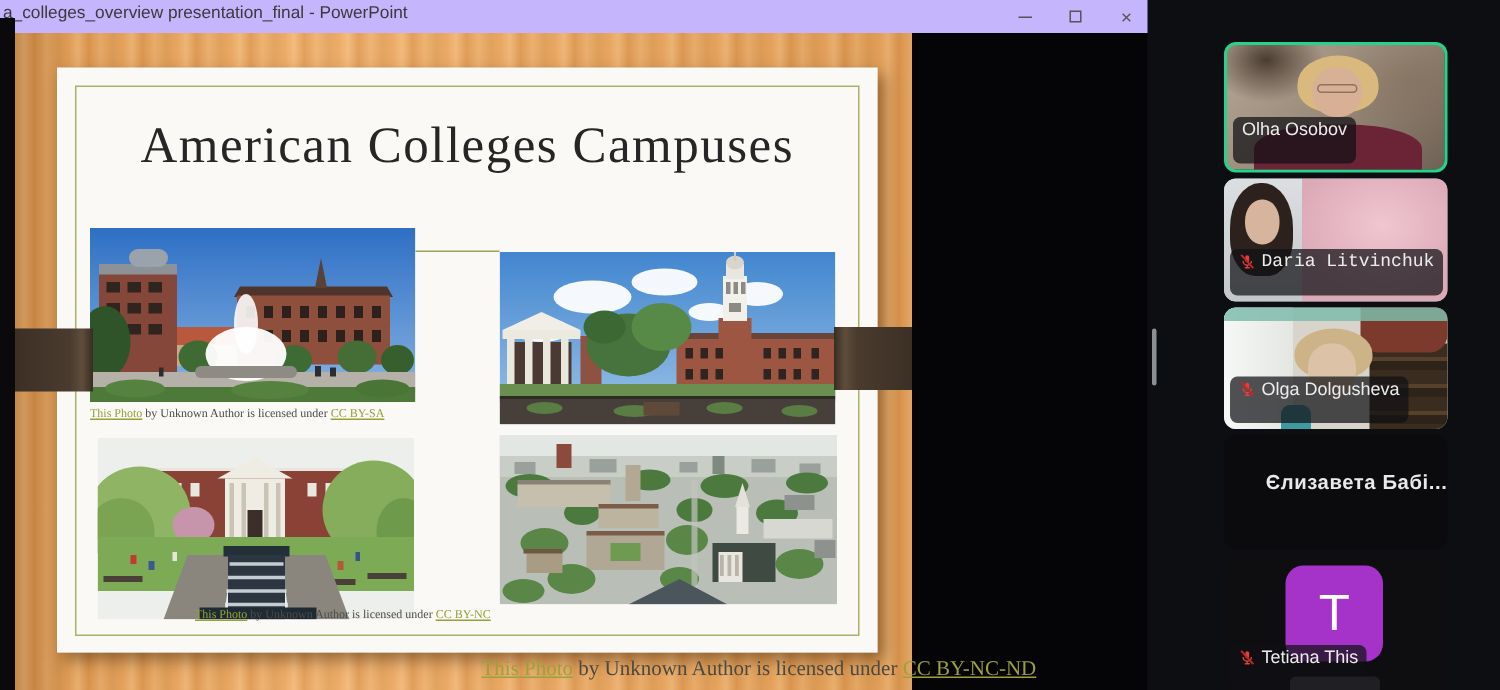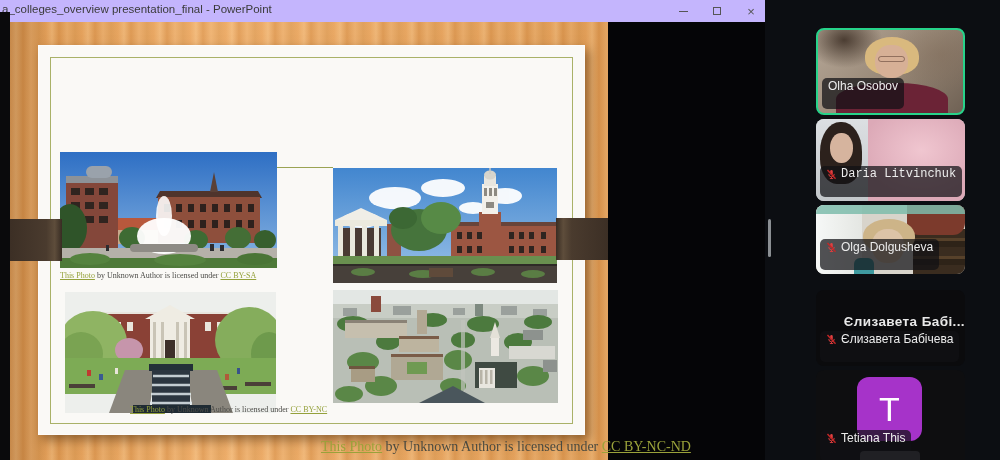--- a/index.html
+++ b/index.html
@@ -54,21 +54,21 @@
   
   .video-panel { position:absolute; left:765px; top:0; width:235px; height:460px; background:#0c0e12; overflow:hidden; z-index:20; }
   .panel-scrollbar { position:absolute; left:3px; top:219px; width:3px; height:38px; border-radius:2px; background:#8b8f93; }
   .tile { position:absolute; left:51px; width:149px; border-radius:8px; overflow:hidden; background:#17191d; }
   .tile.active { border:2px solid #27d38a; }
   .tile1 { top:28px;  height:87px;
     background:radial-gradient(55px 40px at 18% 12%,rgba(58,44,34,.85),rgba(58,44,34,0) 70%),
                radial-gradient(70px 50px at 85% 30%,rgba(130,110,92,.55),rgba(130,110,92,0) 75%),
                linear-gradient(135deg,#b6a797 0%,#968675 55%,#6f6154 100%); }
   .tile2 { top:119px; height:82px; background:#c9ccd0;font-family:Liberation Mono, monospace; }
-  .tile3 { top:205px; height:69px; background:#d8d4cb; }
+  .tile3 { top:205px; height:81px; background:#d8d4cb; }
   .tile4 { top:290px; height:76px; background:#0b0b0d; }
   .tile5 { top:370px; height:120px; background:#0e0e10; }
 
   .p-hair  { position:absolute; left:47px; top:7px;  width:54px; height:38px; border-radius:50% 50% 42% 42%; background:#d9b97e; }
   .p-face  { position:absolute; left:57px; top:15px; width:33px; height:33px; border-radius:46%; background:#d7b096; }
   .p-glass { position:absolute; left:60px; top:26px; width:27px; height:6px; border-radius:3px; border:1px solid rgba(90,60,50,.55); }
   .p-torso { position:absolute; left:18px; top:53px; width:112px; height:36px; border-radius:45% 45% 0 0; background:#6b2336; }
 
   .t2-wall { position:absolute; left:0; top:0; width:52px; height:100%; background:linear-gradient(180deg,#dcdfe2,#c3c7ca); }
   .t2-hair { position:absolute; left:4px; top:3px; width:42px; height:62px; border-radius:48% 48% 40% 40%; background:#2c211c; }
@@ -111,20 +111,21 @@
         <span class="cls-x">×</span>
       </span>
   </div>
 
   <div class="wood"></div>
   <div class="letterbox"></div>
   <div class="left-strip"></div>
 
   <div class="paper">
     <div class="paper-inner"></div>
+    <div class="slide-title">American Colleges Campuses</div>
 
     <div class="photo photo1" aria-label="Campus plaza with white fountain spray between red-brick buildings under blue sky">
       <svg viewBox="0 0 217 116" preserveAspectRatio="none">
         <defs>
             <linearGradient id="sky1" x1="0" y1="0" x2="0" y2="1">
               <stop offset="0" stop-color="#2e6fc4"></stop>
               <stop offset="1" stop-color="#8ab6e3"></stop>
             </linearGradient>
           </defs>
         <rect width="217" height="116" fill="url(#sky1)"></rect>
@@ -444,30 +445,20 @@
             <line x1="6" y1="8.7" x2="6" y2="10.3" stroke="#e14040" stroke-width="1"></line>
             <line x1="4.2" y1="10.4" x2="7.8" y2="10.4" stroke="#e14040" stroke-width="1"></line>
             <line x1="1.6" y1="1" x2="10.4" y2="10.6" stroke="#c62626" stroke-width="1.5"></line>
           </svg>
         <span>Olga Dolgusheva</span>
       </div>
     </div>
 
     <div class="tile tile4">
       <div class="center-name">Єлизавета  Бабі...</div>
-      <div class="name-label">
-        <svg class="mic" viewBox="0 0 12 12">
-            <rect x="4.6" y="1.2" width="2.8" height="5.2" rx="1.4" fill="#e14040"></rect>
-            <path d="M3 5.4 a3 3.1 0 0 0 6 0" fill="none" stroke="#e14040" stroke-width="1"></path>
-            <line x1="6" y1="8.7" x2="6" y2="10.3" stroke="#e14040" stroke-width="1"></line>
-            <line x1="4.2" y1="10.4" x2="7.8" y2="10.4" stroke="#e14040" stroke-width="1"></line>
-            <line x1="1.6" y1="1" x2="10.4" y2="10.6" stroke="#c62626" stroke-width="1.5"></line>
-          </svg>
-        <span>Єлизавета Бабічева</span>
-      </div>
     </div>
 
     <div class="tile tile5">
       <div class="avatar">T</div>
       <div class="name-label">
         <svg class="mic" viewBox="0 0 12 12">
             <rect x="4.6" y="1.2" width="2.8" height="5.2" rx="1.4" fill="#e14040"></rect>
             <path d="M3 5.4 a3 3.1 0 0 0 6 0" fill="none" stroke="#e14040" stroke-width="1"></path>
             <line x1="6" y1="8.7" x2="6" y2="10.3" stroke="#e14040" stroke-width="1"></line>
             <line x1="4.2" y1="10.4" x2="7.8" y2="10.4" stroke="#e14040" stroke-width="1"></line>

